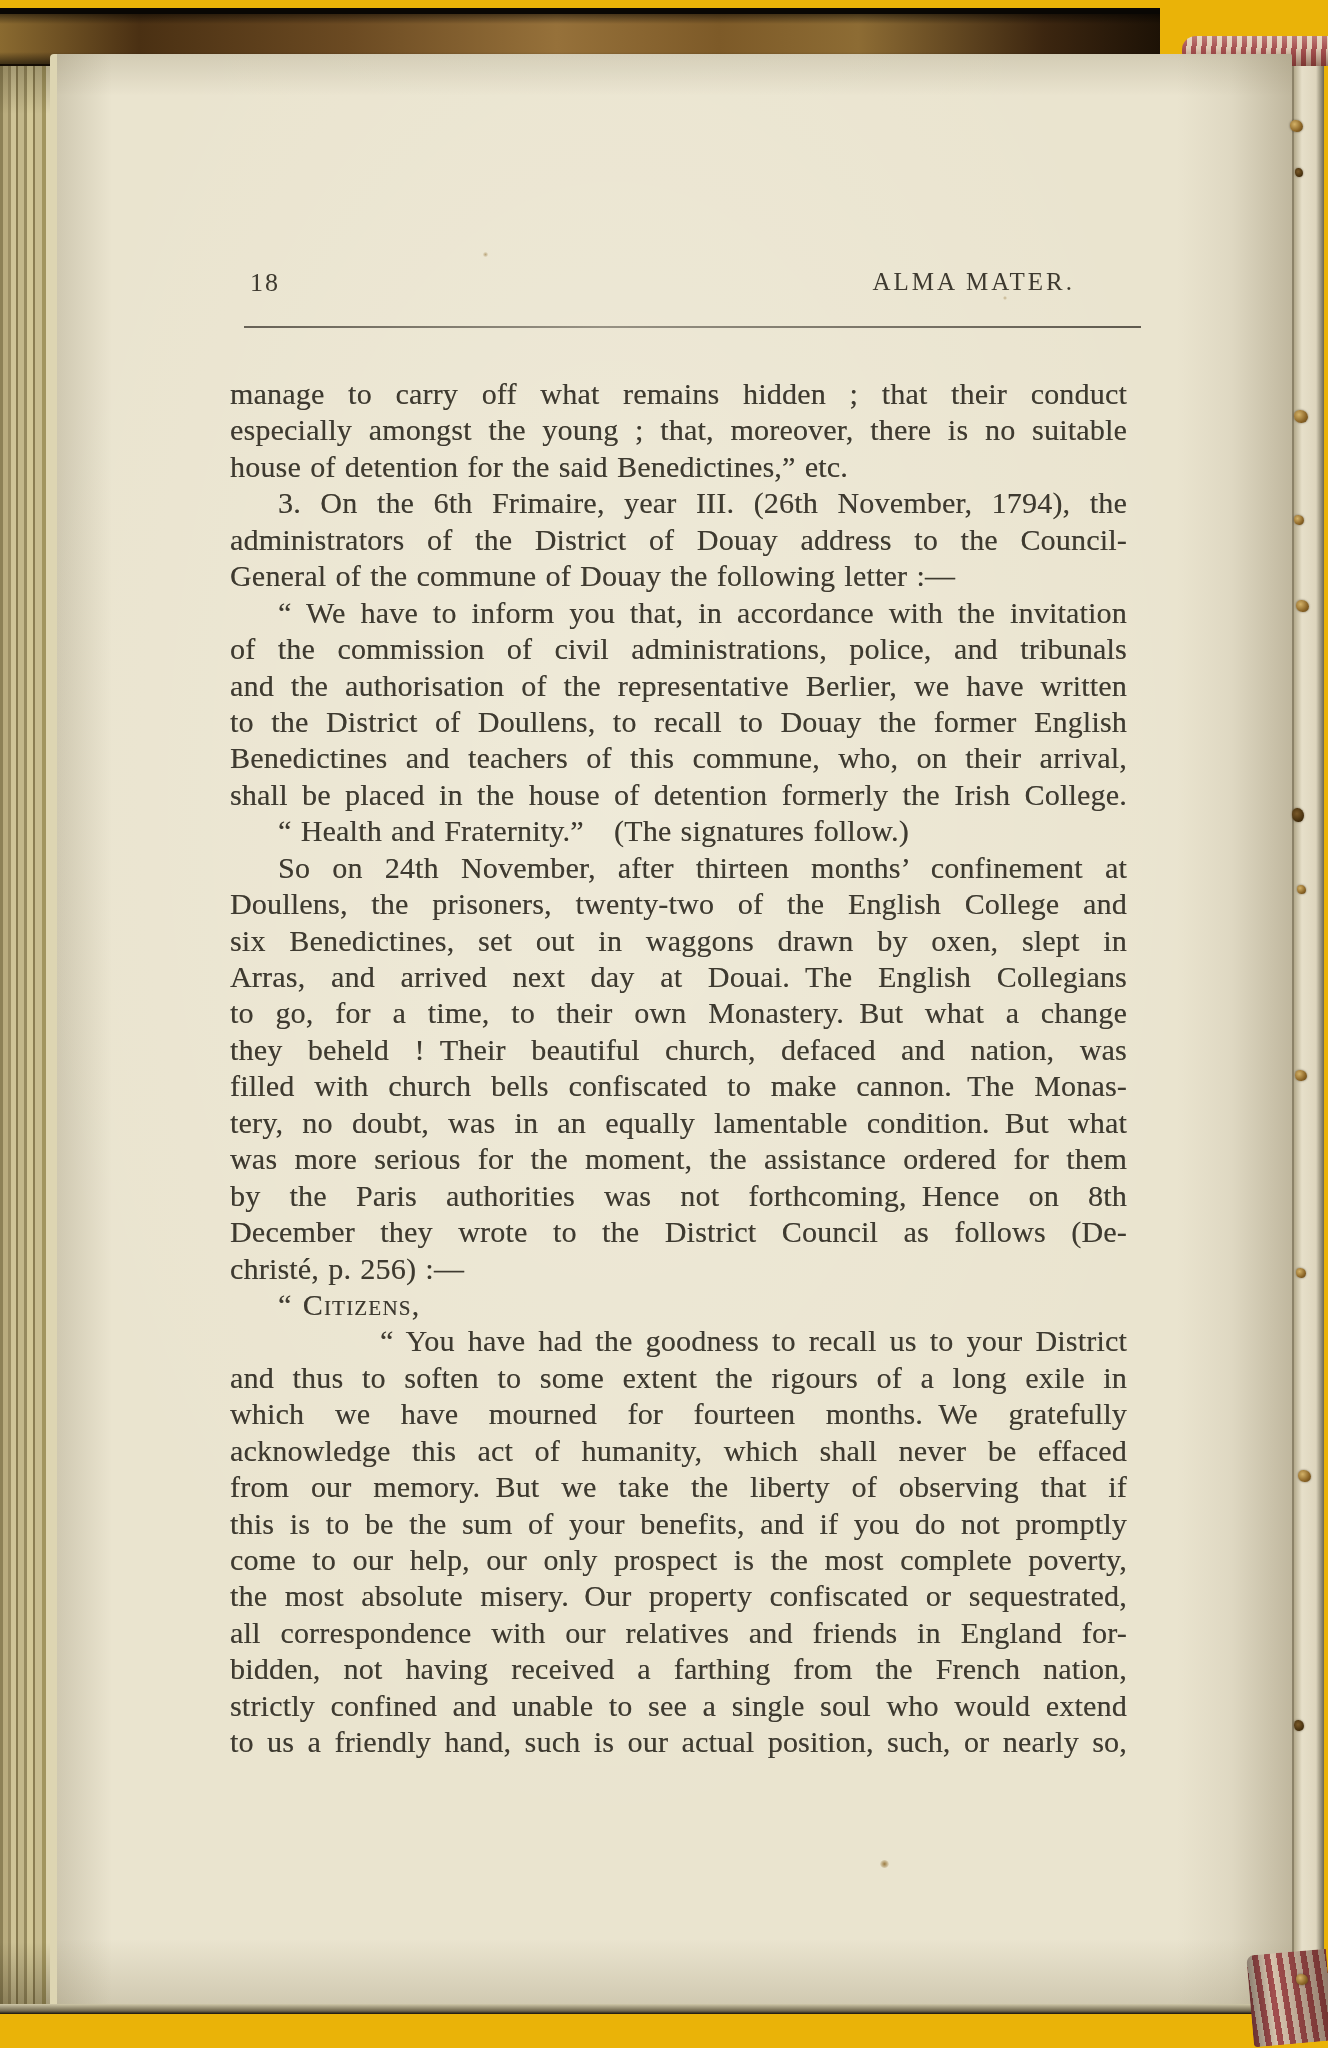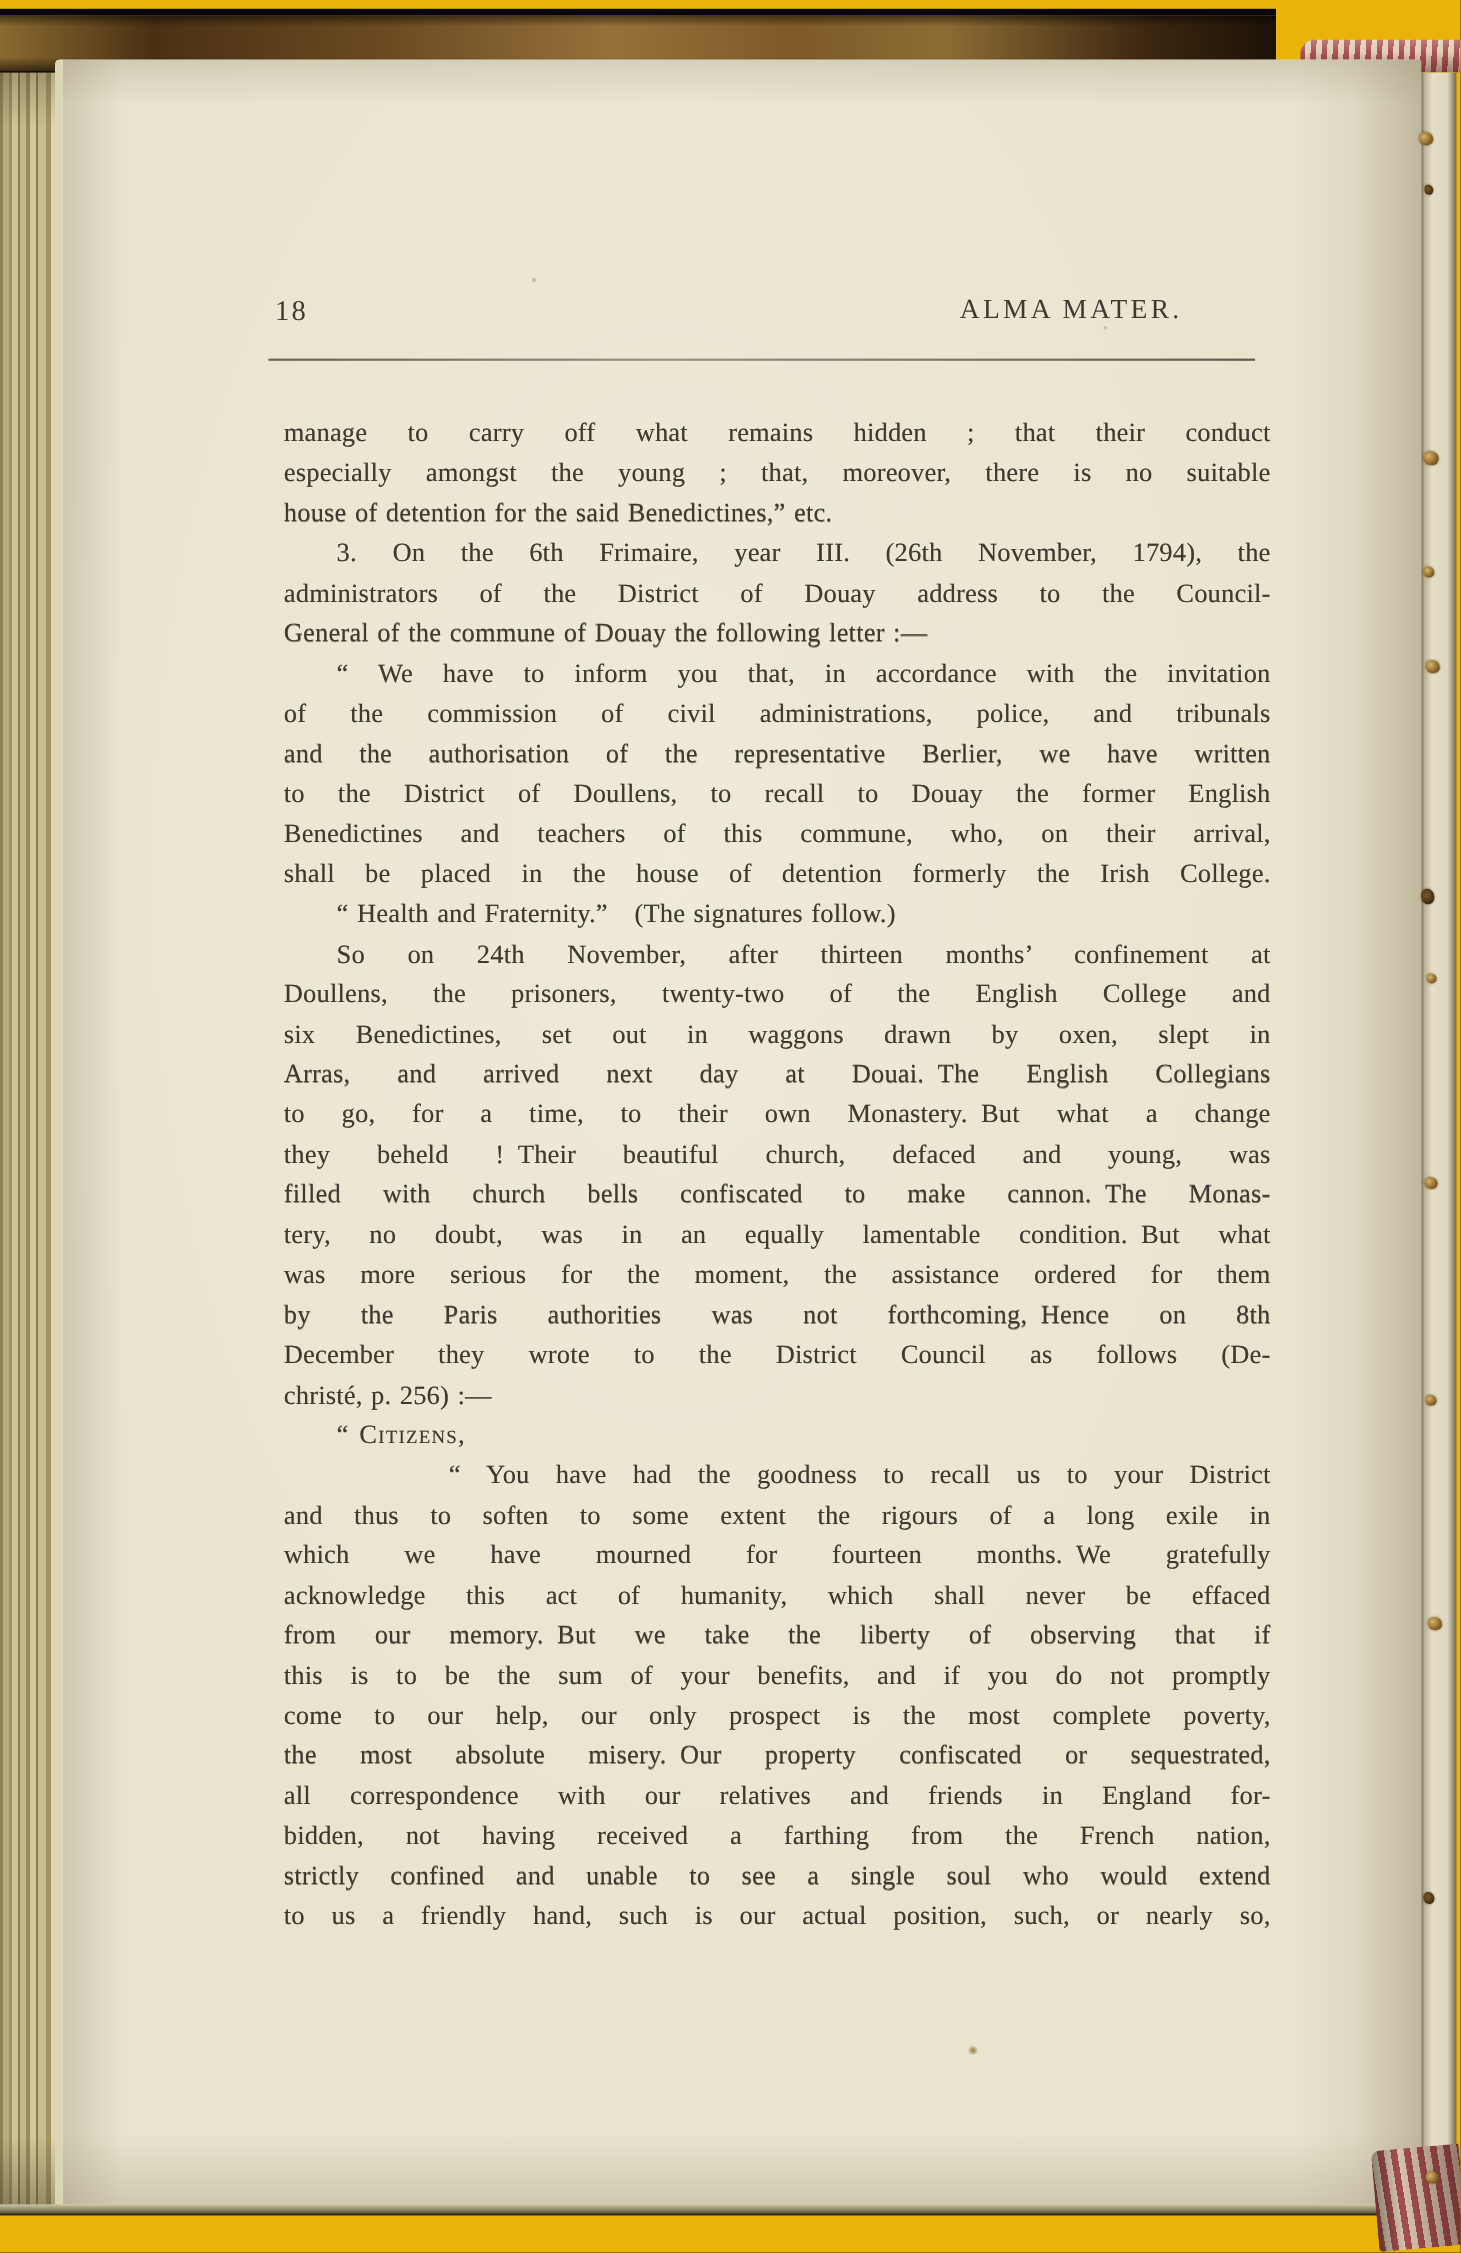--- a/index.html
+++ b/index.html
@@ -69,22 +69,22 @@
   }
   .runhead{
     position:absolute;left:0;right:0;top:0;text-align:right;padding-right:66px;
     font-size:25px;letter-spacing:3px;
   }
   .rule{
     position:absolute;left:187px;top:272px;width:897px;height:2px;
     background:linear-gradient(90deg, rgba(80,75,65,.85), rgba(80,75,65,.55) 40%, rgba(80,75,65,.9));
   }
   .body{
-    position:absolute;left:201px;top:322px;width:897px;
-    font-size:24px;color:var(--ink,#3e3a30);
+    position:absolute;left:173px;top:322px;width:897px;
+    font-size:30px;color:var(--ink,#3e3a30);
     letter-spacing:.2px;word-spacing:1.5px;
     text-shadow:.2px .2px .3px rgba(62,58,48,.55);
   }
   .line{
     height:36.45px;line-height:36.45px;white-space:normal;
     text-align:justify;text-align-last:justify;
   }
   .line.end{text-align-last:left;}
   .line.indent{text-indent:48px;}
   .line.indent2{text-indent:150px;}
@@ -138,21 +138,21 @@
         <div class="line">and the authorisation of the representative Berlier, we have written</div>
         <div class="line">to the District of Doullens, to recall to Douay the former English</div>
         <div class="line">Benedictines and teachers of this commune, who, on their arrival,</div>
         <div class="line">shall be placed in the house of detention formerly the Irish College.</div>
         <div class="line indent end">“ Health and Fraternity.” (The signatures follow.)</div>
         <div class="line indent">So on 24th November, after thirteen months’ confinement at</div>
         <div class="line">Doullens, the prisoners, twenty-two of the English College and</div>
         <div class="line">six Benedictines, set out in waggons drawn by oxen, slept in</div>
         <div class="line">Arras, and arrived next day at Douai. The English Collegians</div>
         <div class="line">to go, for a time, to their own Monastery. But what a change</div>
-        <div class="line">they beheld ! Their beautiful church, defaced and young, was</div>
+        <div class="line">they beheld ! Their beautiful church, defaced and nation, was</div>
         <div class="line">filled with church bells confiscated to make cannon. The Monas-</div>
         <div class="line">tery, no doubt, was in an equally lamentable condition. But what</div>
         <div class="line">was more serious for the moment, the assistance ordered for them</div>
         <div class="line">by the Paris authorities was not forthcoming, Hence on 8th</div>
         <div class="line">December they wrote to the District Council as follows (De-</div>
         <div class="line end">christé, p. 256) :—</div>
         <div class="line indent end sc">“ Citizens,</div>
         <div class="line indent2">“ You have had the goodness to recall us to your District</div>
         <div class="line">and thus to soften to some extent the rigours of a long exile in</div>
         <div class="line">which we have mourned for fourteen months. We gratefully</div>

